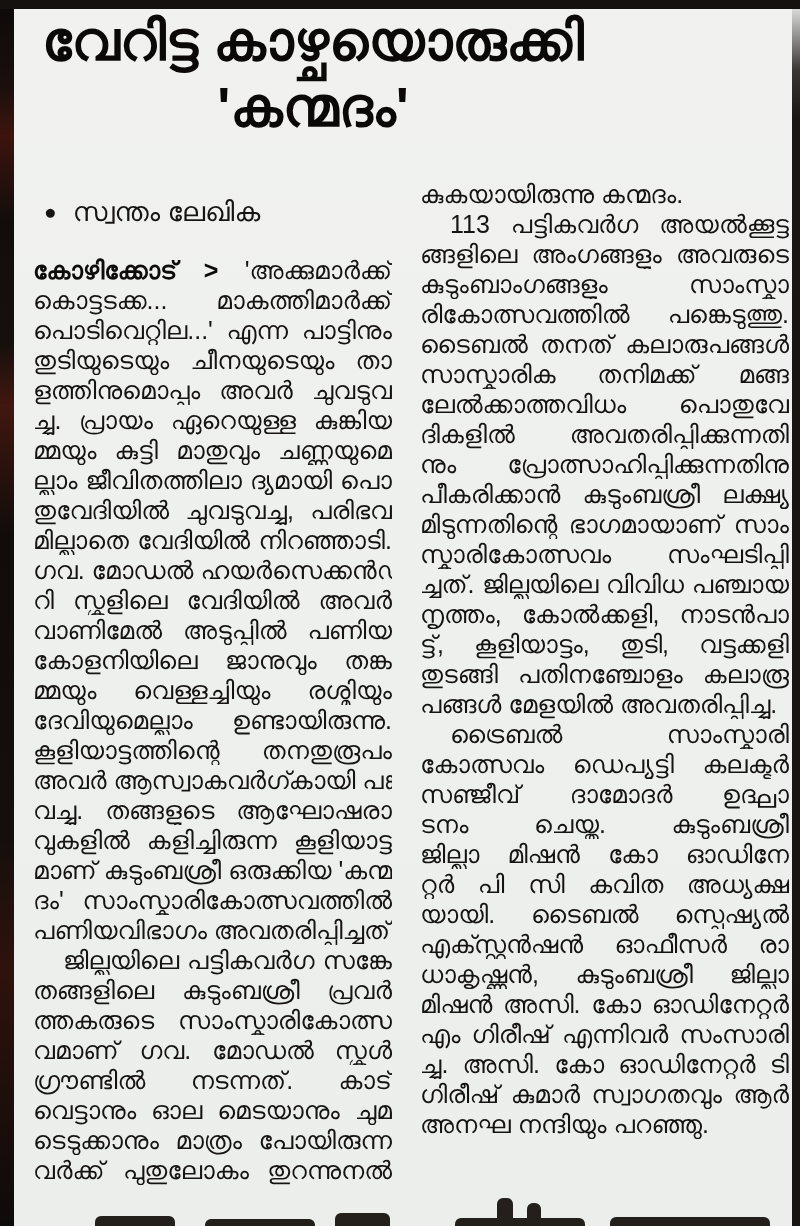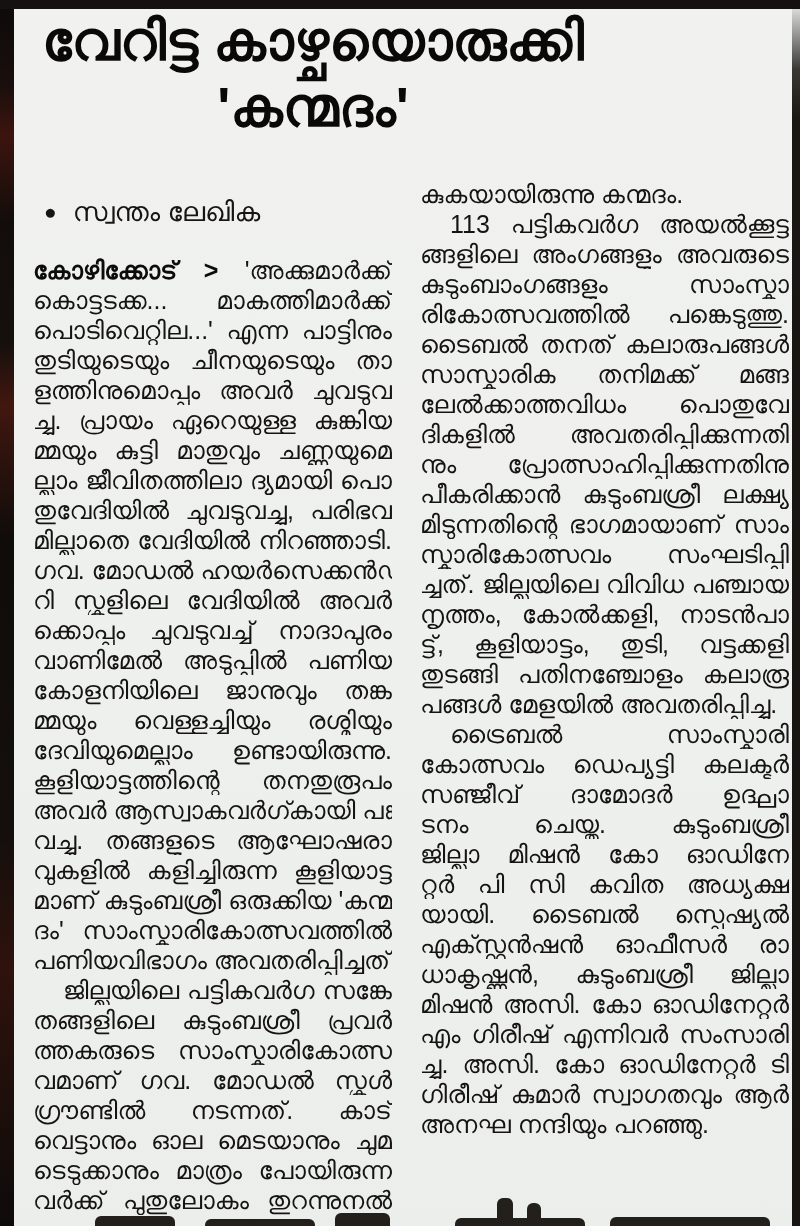--- a/index.html
+++ b/index.html
@@ -68,21 +68,20 @@
       <div class="line">പൊടിവെറ്റില...' എന്ന പാട്ടിനും</div>
       <div class="line">തുടിയുടെയും ചീനയുടെയും താ</div>
       <div class="line">ളത്തിനുമൊപ്പം അവർ ചുവടുവ</div>
       <div class="line">ച്ചു. പ്രായം ഏറെയുള്ള കുങ്കിയ</div>
       <div class="line">മ്മയും കുട്ടി മാതുവും ചണ്ണയുമെ</div>
       <div class="line">ല്ലാം ജീവിതത്തിലാ ദ്യമായി പൊ</div>
       <div class="line">തുവേദിയിൽ ചുവടുവച്ചു, പരിഭവ</div>
       <div class="line">മില്ലാതെ വേദിയിൽ നിറഞ്ഞാടി.</div>
       <div class="line">ഗവ. മോഡൽ ഹയർസെക്കൻഡ</div>
       <div class="line">റി സ്കൂളിലെ വേദിയിൽ അവർ</div>
-      <div class="line">ക്കൊപ്പം ചുവടുവച്ച് നാദാപുരം</div>
       <div class="line">വാണിമേൽ അടുപ്പിൽ പണിയ</div>
       <div class="line">കോളനിയിലെ ജാനുവും തങ്ക</div>
       <div class="line">മ്മയും വെള്ളച്ചിയും രശ്മിയും</div>
       <div class="line">ദേവിയുമെല്ലാം ഉണ്ടായിരുന്നു.</div>
       <div class="line">കൂളിയാട്ടത്തിന്റെ തനതുരൂപം</div>
       <div class="line">അവർ ആസ്വാകവർഗ്കായി പങ്കു</div>
       <div class="line">വച്ചു. തങ്ങളുടെ ആഘോഷരാ</div>
       <div class="line">വുകളിൽ കളിച്ചിരുന്ന കൂളിയാട്ട</div>
       <div class="line">മാണ് കുടുംബശ്രീ ഒരുക്കിയ 'കന്മ</div>
       <div class="line">ദം' സാംസ്കാരികോത്സവത്തിൽ</div>

